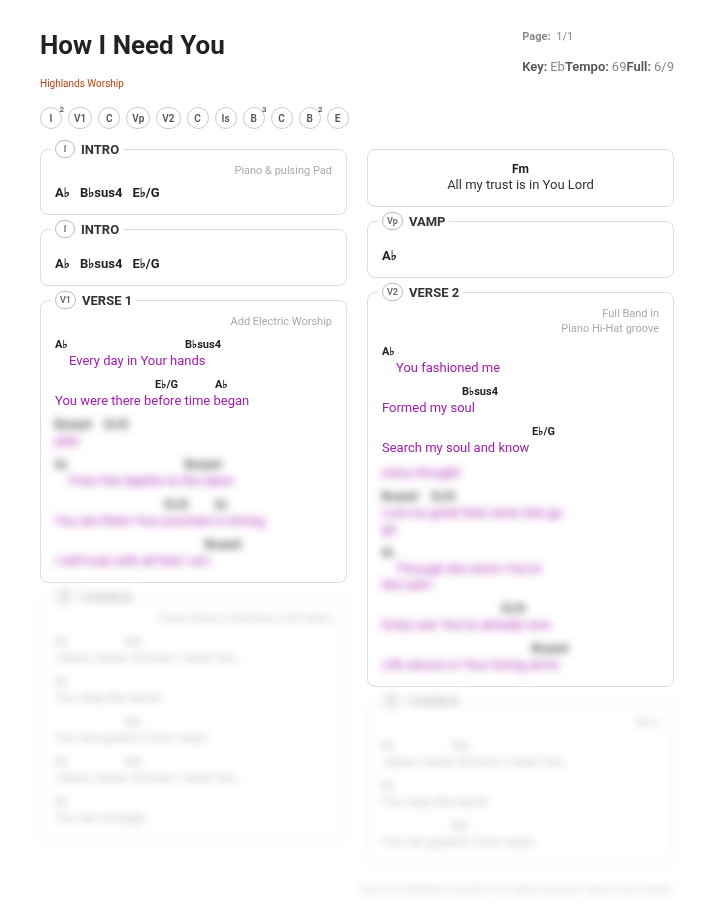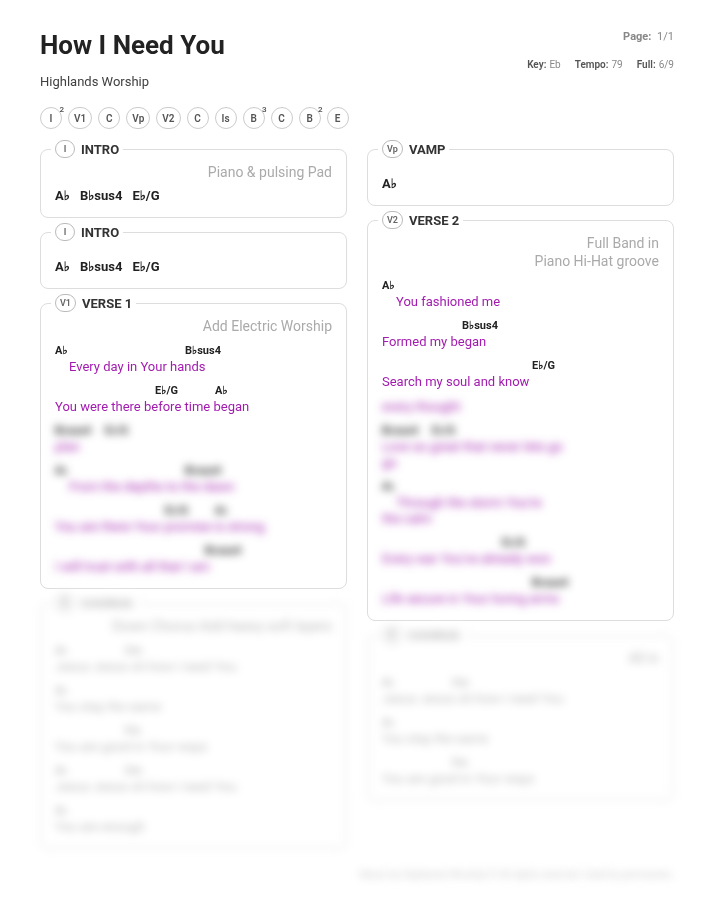--- a/index.html
+++ b/index.html
@@ -5,24 +5,24 @@
     * { margin: 0; padding: 0; box-sizing: border-box; }
     body {
       font-family: -apple-system, BlinkMacSystemFont, "Segoe UI", Roboto, sans-serif;
       background: #fff;
       width: 714px;
       padding: 30px 40px;
       color: #222;
     }
     .header { display: flex; justify-content: space-between; align-items: flex-start; margin-bottom: 4px; }
     .title { font-size: 26px; font-weight: 700; color: #222; }
-    .artist { font-size: 13px; color: #404040; margin-bottom: 18px; }
-    .meta { text-align: right; font-size: 11px; color: #888; }
+    .artist { font-size: 10px; color: #c2410c; margin-bottom: 18px; }
+    .meta { font-size: 11px; color: #888; }
     .meta .page-label { margin-bottom: 6px; display: block; }
-    .meta-row { display: flex; gap: 14px; justify-content: flex-end; font-size: 10px; margin-top: 16px; }
+    .meta-row { display: flex; justify-content: flex-end; font-size: 13px; margin-top: 16px; }
     .meta-row b { color: #555; font-weight: 600; }
     .meta-val { color: #888; margin-left: 3px; }
 
     .nav-pills {
       display: flex;
       gap: 6px;
       margin-bottom: 20px;
       flex-wrap: wrap;
     }
     .pill {
@@ -81,21 +81,21 @@
       display: flex;
       align-items: center;
       justify-content: center;
       font-size: 9px;
       font-weight: 600;
       color: #666;
     }
     .section-title { font-weight: 700; font-size: 13px; color: #333; }
     .section-note {
       text-align: right;
-      font-size: 14px;
+      font-size: 11px;
       color: #aaa;
       margin-bottom: 4px;
       margin-top: 2px;
     }
 
     .chord-row {
       display: flex;
       gap: 10px;
       font-size: 13px;
       font-weight: 700;
@@ -154,21 +154,21 @@
   <div>
     <div class="title">How I Need You</div>
   </div>
   <div class="meta">
     <span class="page-label">
       <b>Page:</b>
       <span class="meta-val">1/1</span>
     </span>
     <div class="meta-row">
       <span><b>Key:</b><span class="meta-val">Eb</span></span>
-      <span><b>Tempo:</b><span class="meta-val">79</span></span>
+      <span><b>Tempo:</b><span class="meta-val">69</span></span>
       <span><b>Full:</b><span class="meta-val">6/9</span></span>
     </div>
   </div>
 </div>
 <div class="artist">Highlands Worship</div>
 
 <div class="nav-pills">
   <div class="pill">
       <span>I</span>
       <sup>2</sup>
@@ -328,20 +328,26 @@
             <span class="c" style="left:0">A♭</span>
           </div>
         <div class="lyric-line">You are enough</div>
       </div>
     </div>
 
   </div>
 
   <div class="col">
 
+    <div class="section empty-box spacer-top" style="margin-top:0;">
+      <div class="lyric-block" style="margin-top:0; text-align:center;">
+        <div style="font-weight:700; font-size:12px;">Fm</div>
+        <div class="lyric-line" style="color:#333;">All my trust  is in You Lord</div>
+      </div>
+    </div>
 
     <div class="section">
       <div class="section-tag">
         <span class="tag-badge">Vp</span>
         <span class="section-title">VAMP</span>
       </div>
       <div class="chord-row" style="margin-top:14px;">
         <span class="chord">A♭</span>
       </div>
     </div>
@@ -358,21 +364,21 @@
         <div class="chord-line">
             <span class="c" style="left:0">A♭</span>
           </div>
         <div class="lyric-line" style="padding-left:14px;">You fashioned me</div>
       </div>
 
       <div class="lyric-block">
         <div class="chord-line">
             <span class="c" style="left:80px">B♭sus4</span>
           </div>
-        <div class="lyric-line">Formed my began</div>
+        <div class="lyric-line">Formed my soul</div>
       </div>
 
       <div class="lyric-block">
         <div class="chord-line">
             <span class="c" style="left:150px">E♭/G</span>
           </div>
         <div class="lyric-line">Search my soul and know</div>
       </div>
 
       <div class="blur-part">

